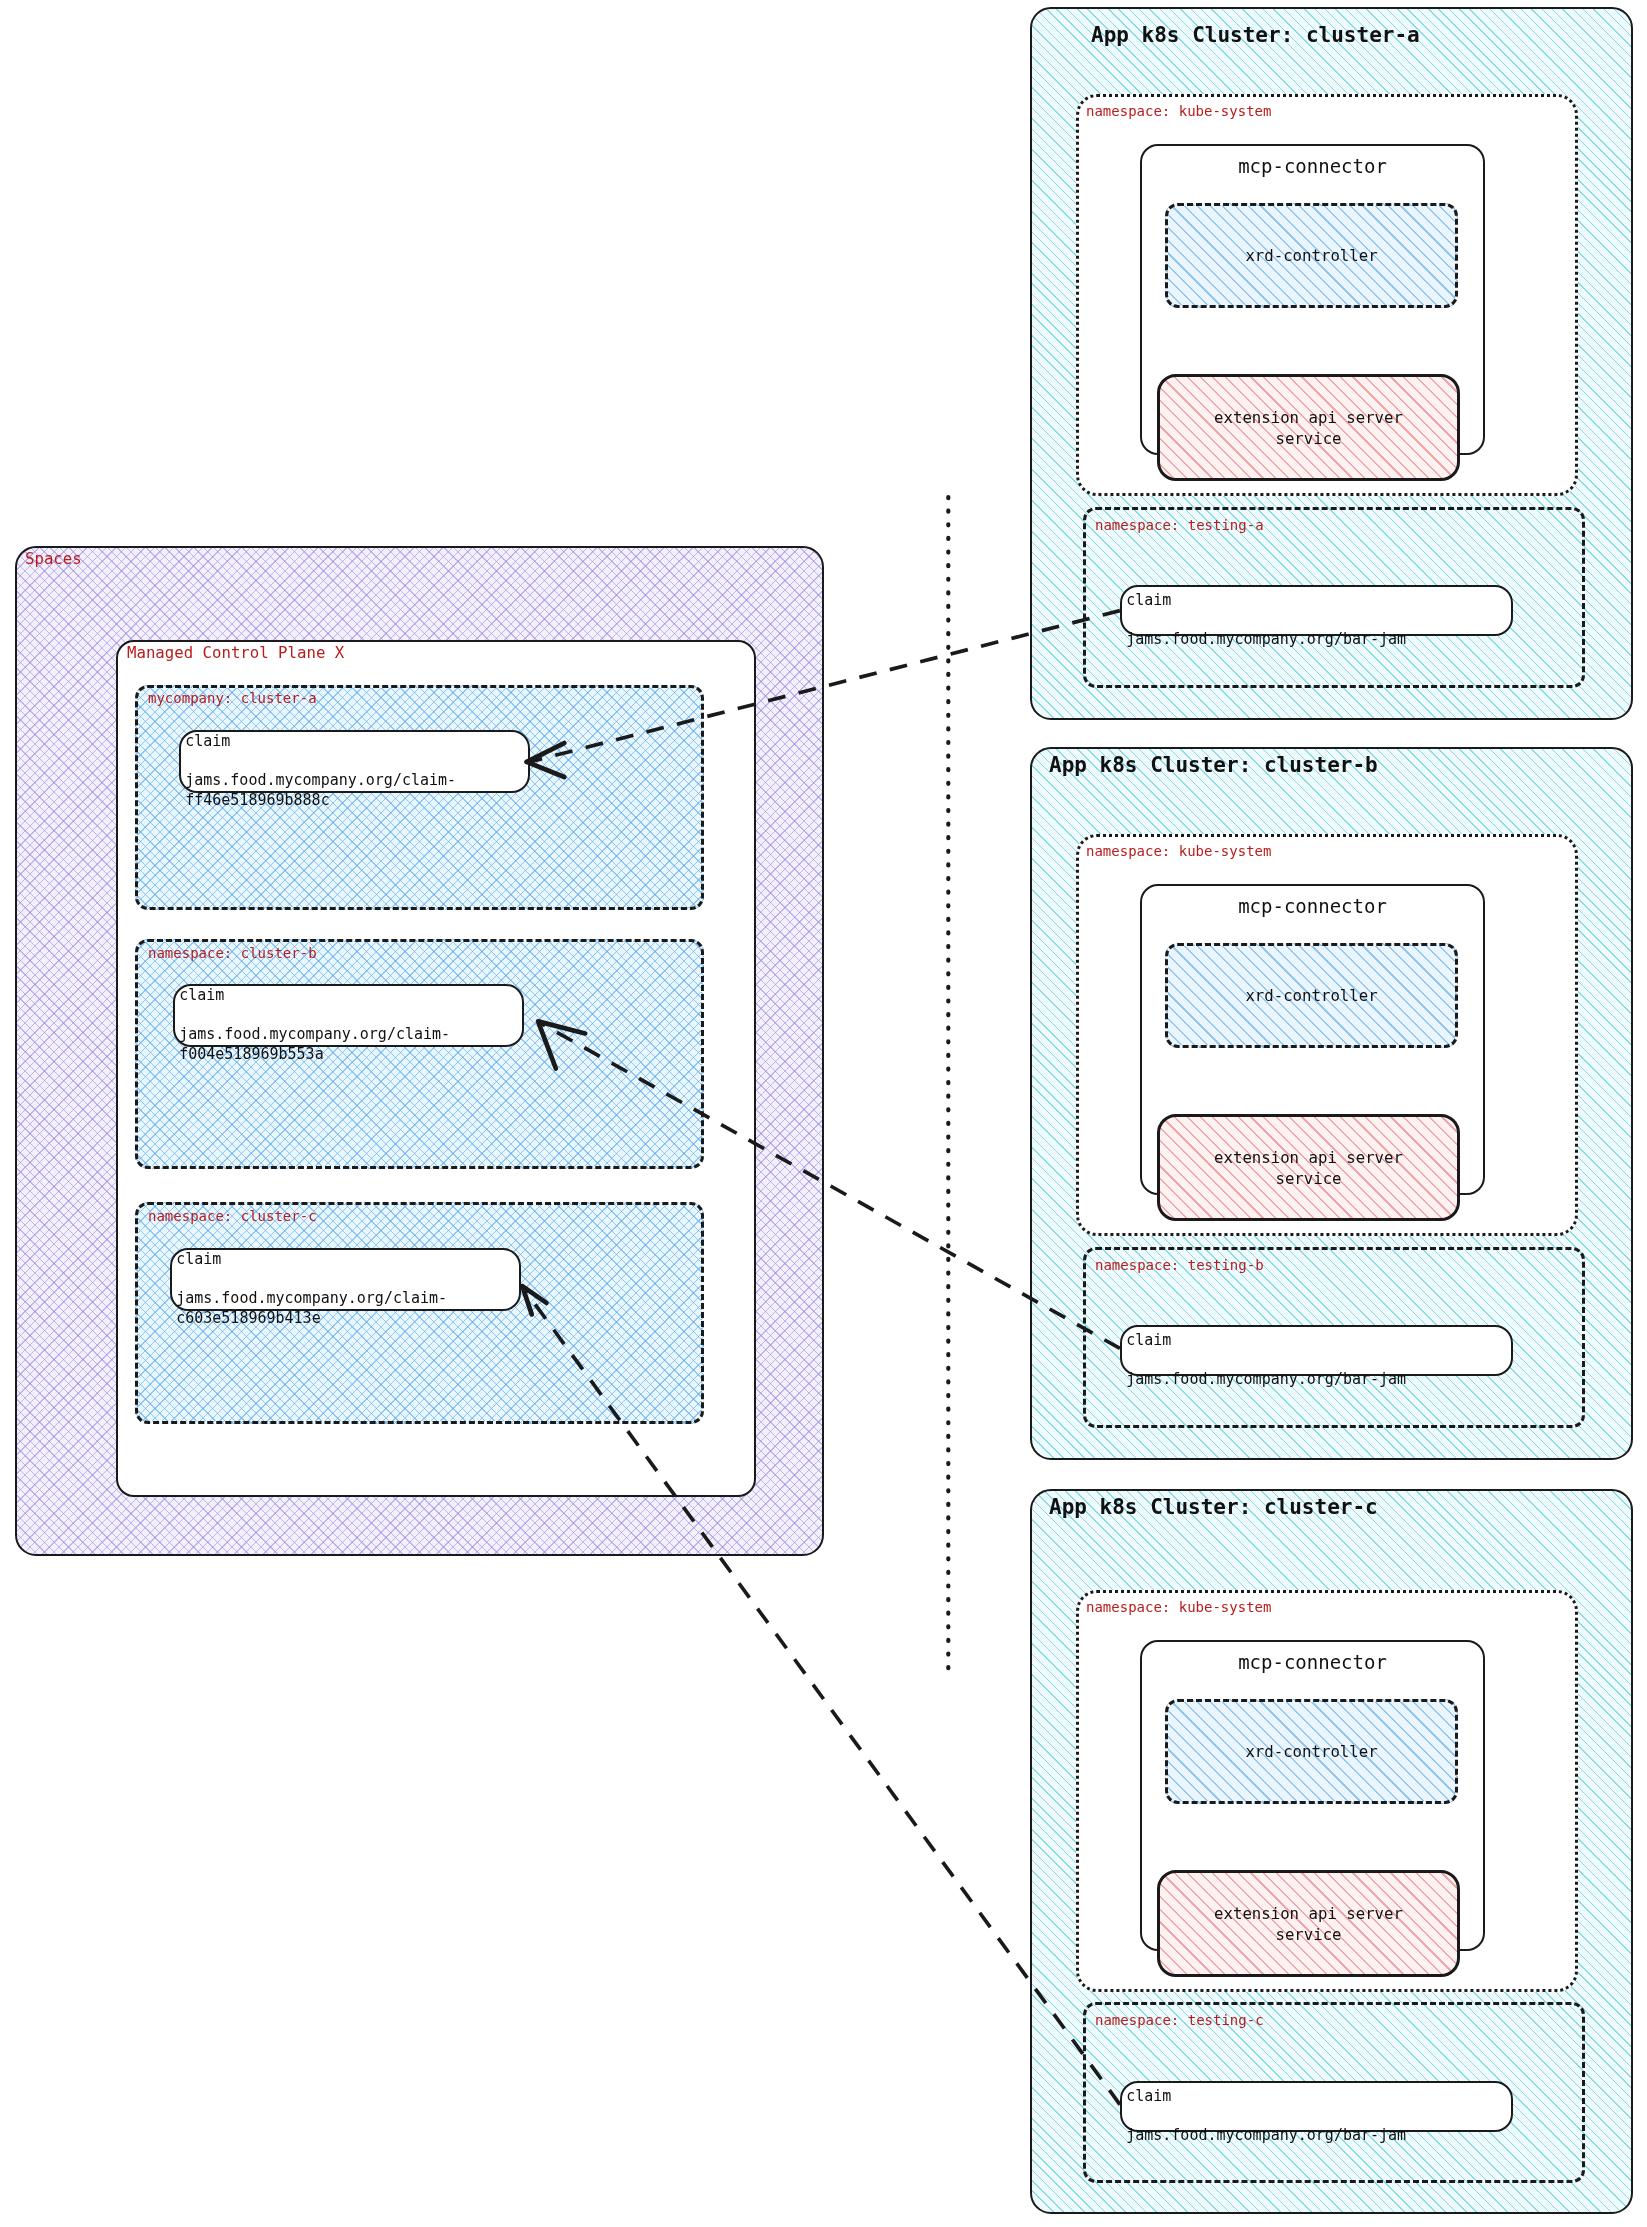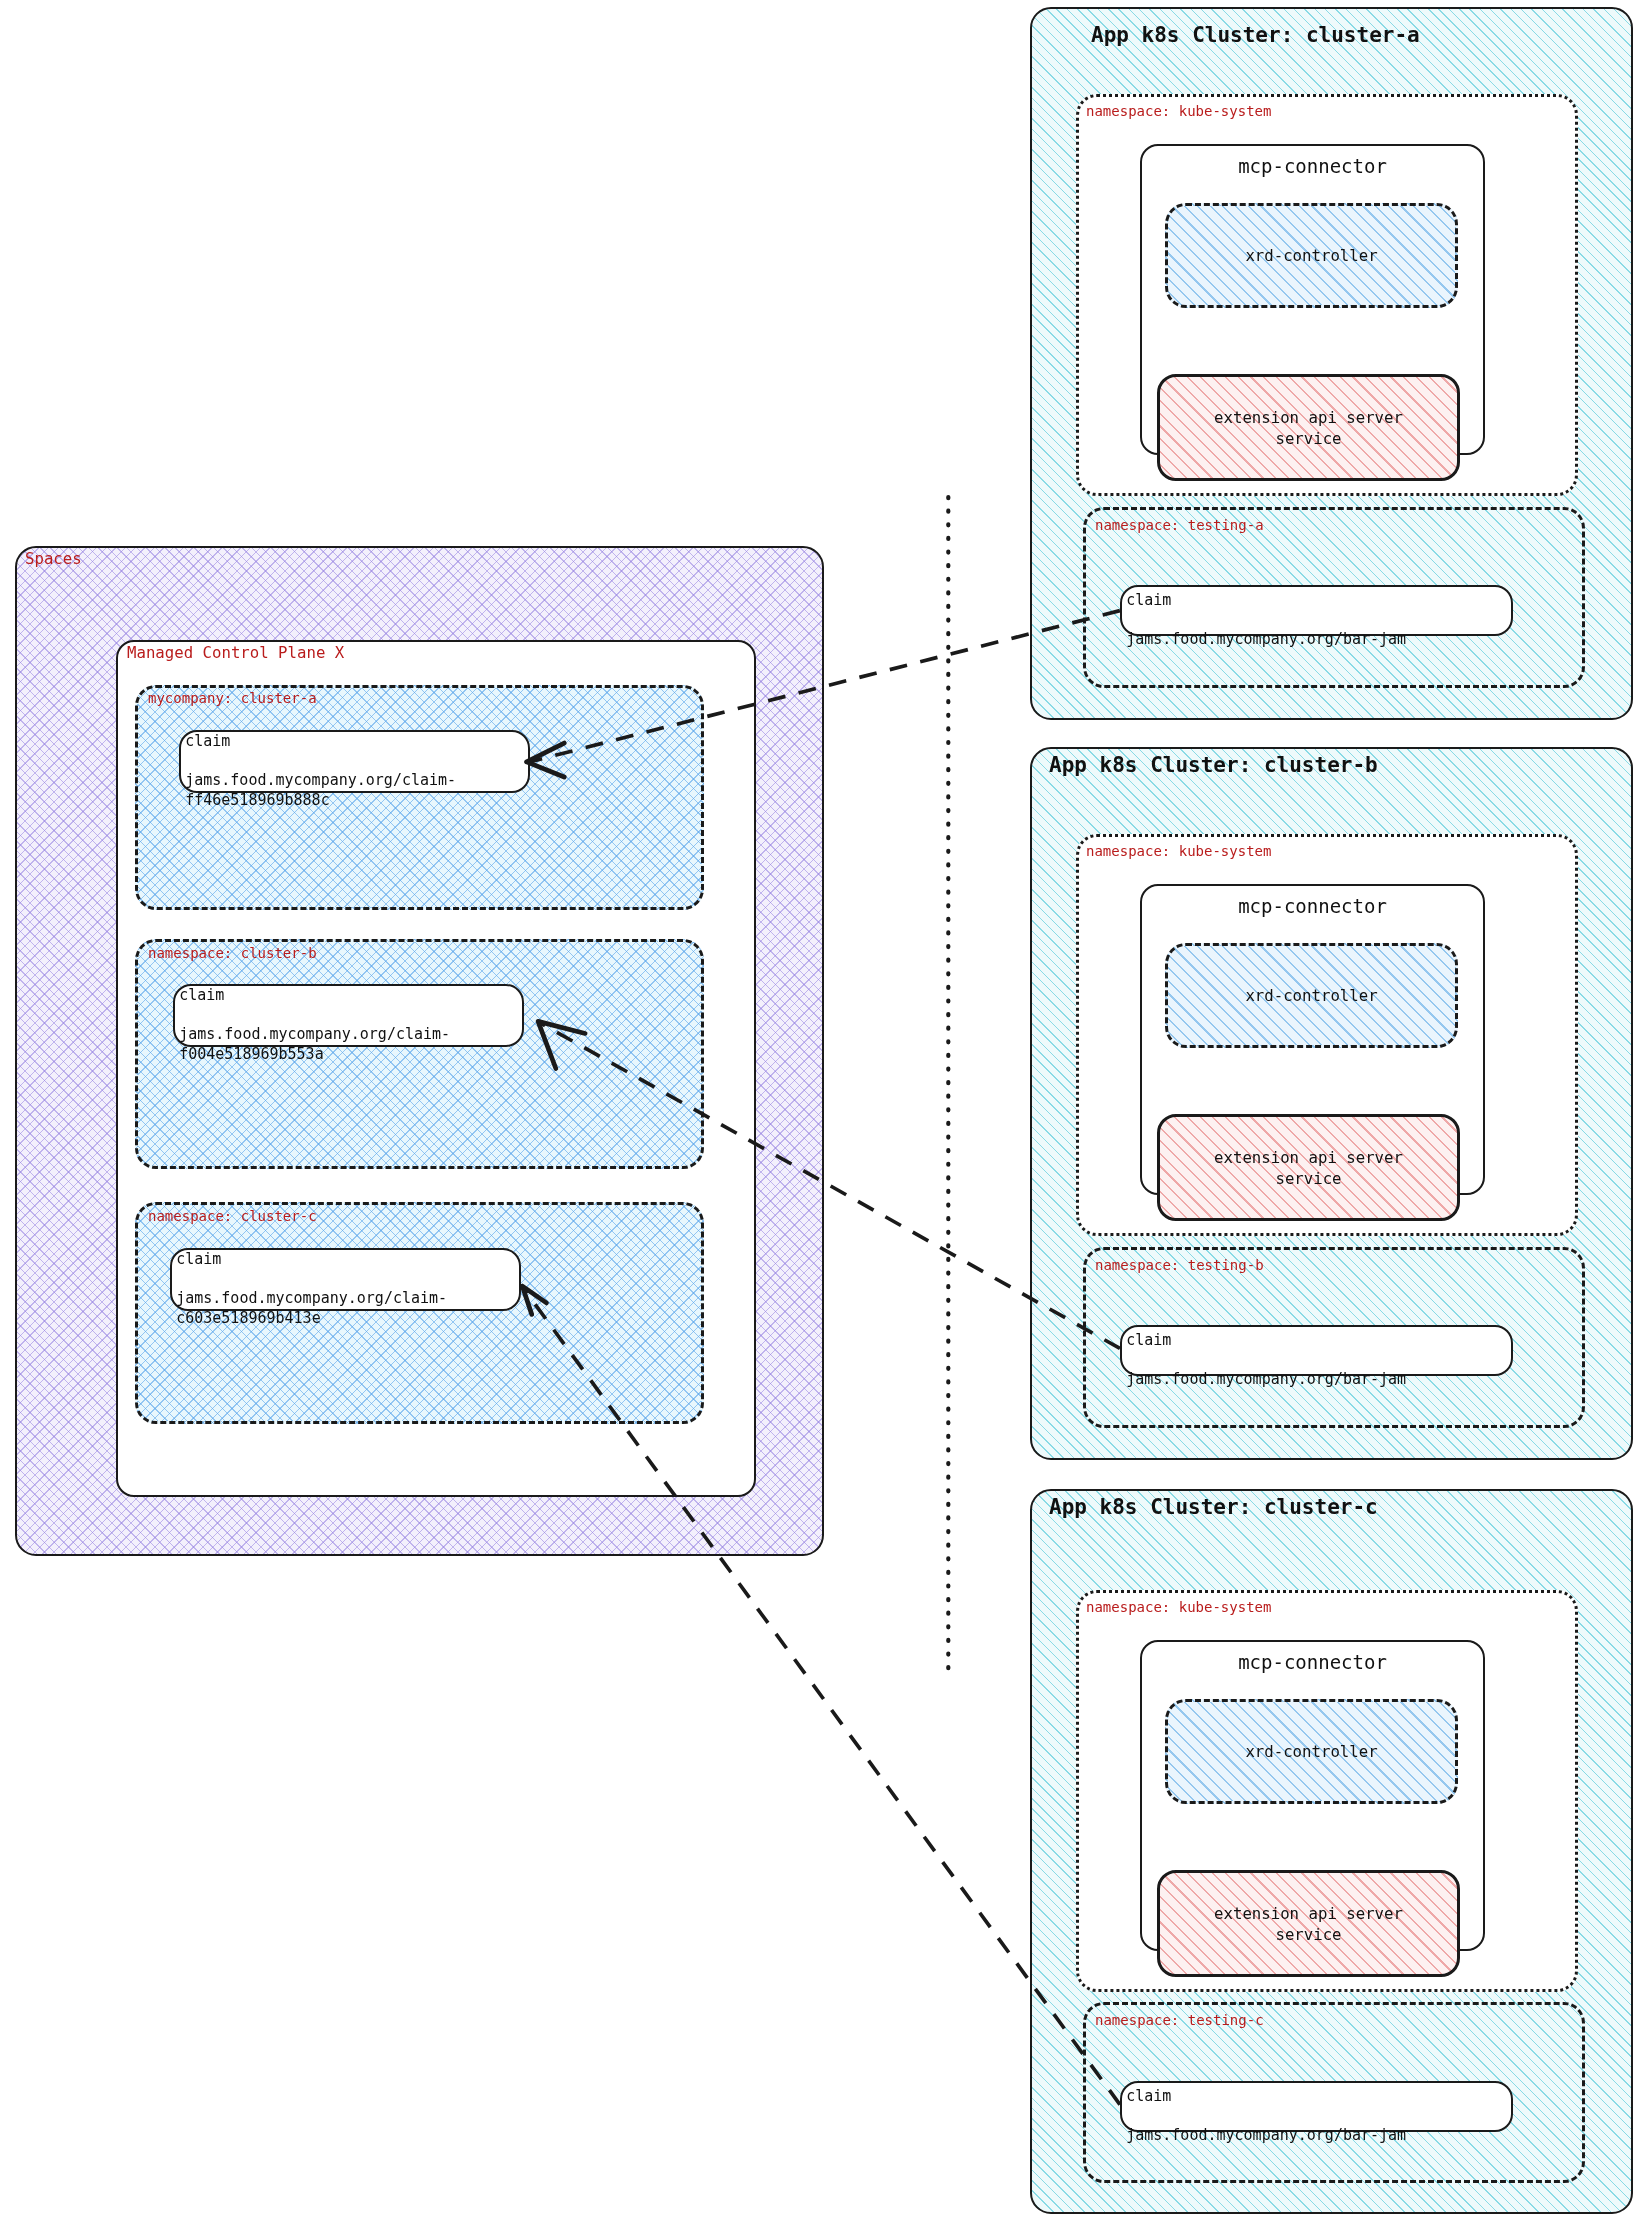--- a/index.html
+++ b/index.html
@@ -22,21 +22,21 @@
   .rounded-solid{
     border:2.6px solid #1a1a1a;
     border-radius:21px;
   }
   .rounded-solid-thin{
     border:2.1px solid #1a1a1a;
     border-radius:18px;
   }
   .rounded-dashed{
     border:3.1px dashed #1a1a1a;
-    border-radius:21px;
+    border-radius:13px;
   }
   .rounded-dotted{
     border:3.1px dotted #1a1a1a;
     border-radius:21px;
   }
 
   
   
   .fill-purple{
     background-color:#f3f0fc;

